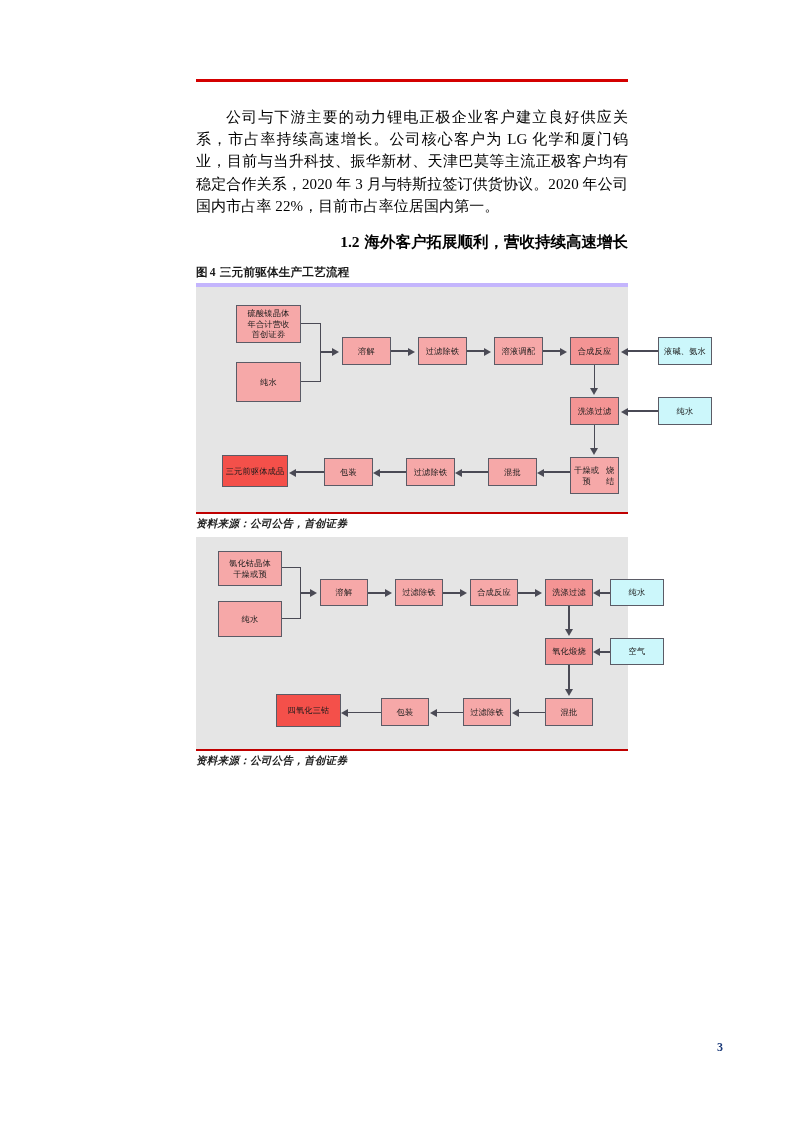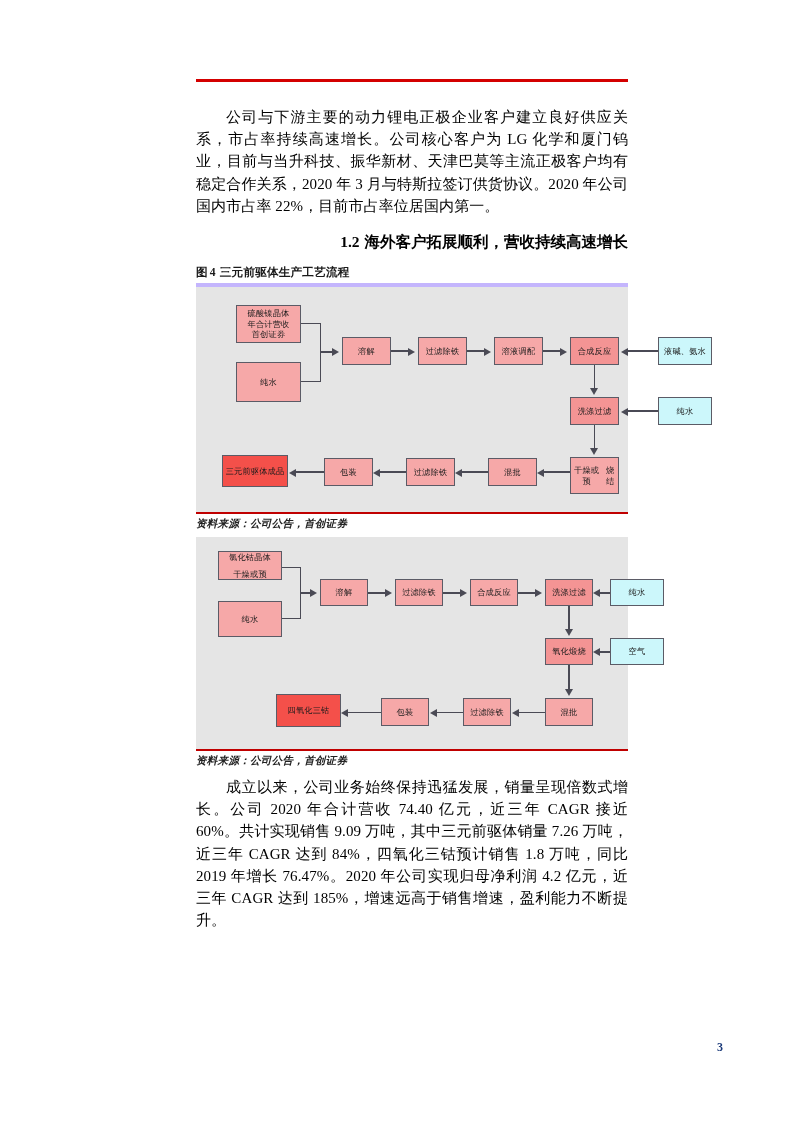--- a/index.html
+++ b/index.html
@@ -275,21 +275,21 @@
 
       </div>
 
       <div class="fig-source">资料来源：公司公告，首创证券</div>
     </div>
 
     <div class="figure-block" style="margin-top:6px;">
 
       <div class="diagram-area d2">
 
-        <div class="node pink" style="left:22px; top:14px; width:64px; height:29px; flex-direction:column;justify-content:space-between;">
+        <div class="node pink" style="left:22px; top:14px; width:64px; height:35px; flex-direction:column;">
           <span>氯化钴晶体</span>
           <span>干燥或预</span>
         </div>
 
         <div class="node pink" style="left:22px; top:64px; width:64px; height:36px;">
           <span>纯水</span>
         </div>
 
         <div class="bracket" style="left:86px; top:30px; width:19px; height:52px;"></div>
         <div class="ln h" style="left:105px; top:55.2px; width:10px;"></div>
@@ -359,19 +359,18 @@
 
         <div class="node red" style="left:80px; top:157px; width:65px; height:33px;">
           <span>四氧化三钴</span>
         </div>
 
       </div>
 
       <div class="fig-source">资料来源：公司公告，首创证券</div>
     </div>
 
-    <p class="body-text" style="margin-top:8px;">成立以来，公司业务始终保持迅猛发展，销量呈现倍数式增长。公司 2020 年合计营收 74.40 亿元，近三年 CAGR 接近 60%。共计实现销售 9.09 万吨，其中三元前驱体销量 7.26 万吨，近三年 CAGR 达到 84%，四氧化三钴预计销售 1.8 万吨，同比 2019 年增长 76.47%。2020 年公司实现归母净利润 4.2 亿元，近三年 CAGR 达到 185%，增速远高于销售增速，盈利能力不断提升。</p>
 
   </div>
 
   <div class="page-number">3</div>
 
 </div>
 
 </body></html>

